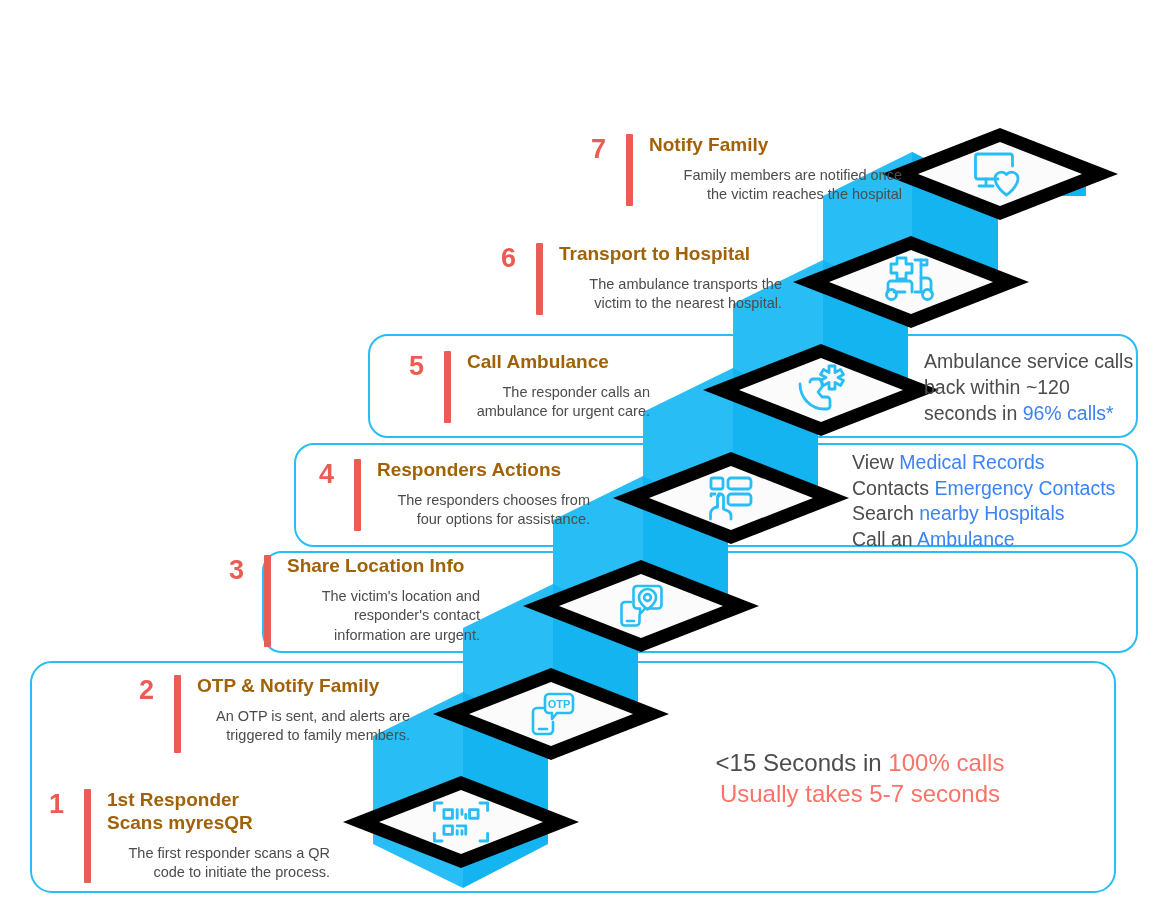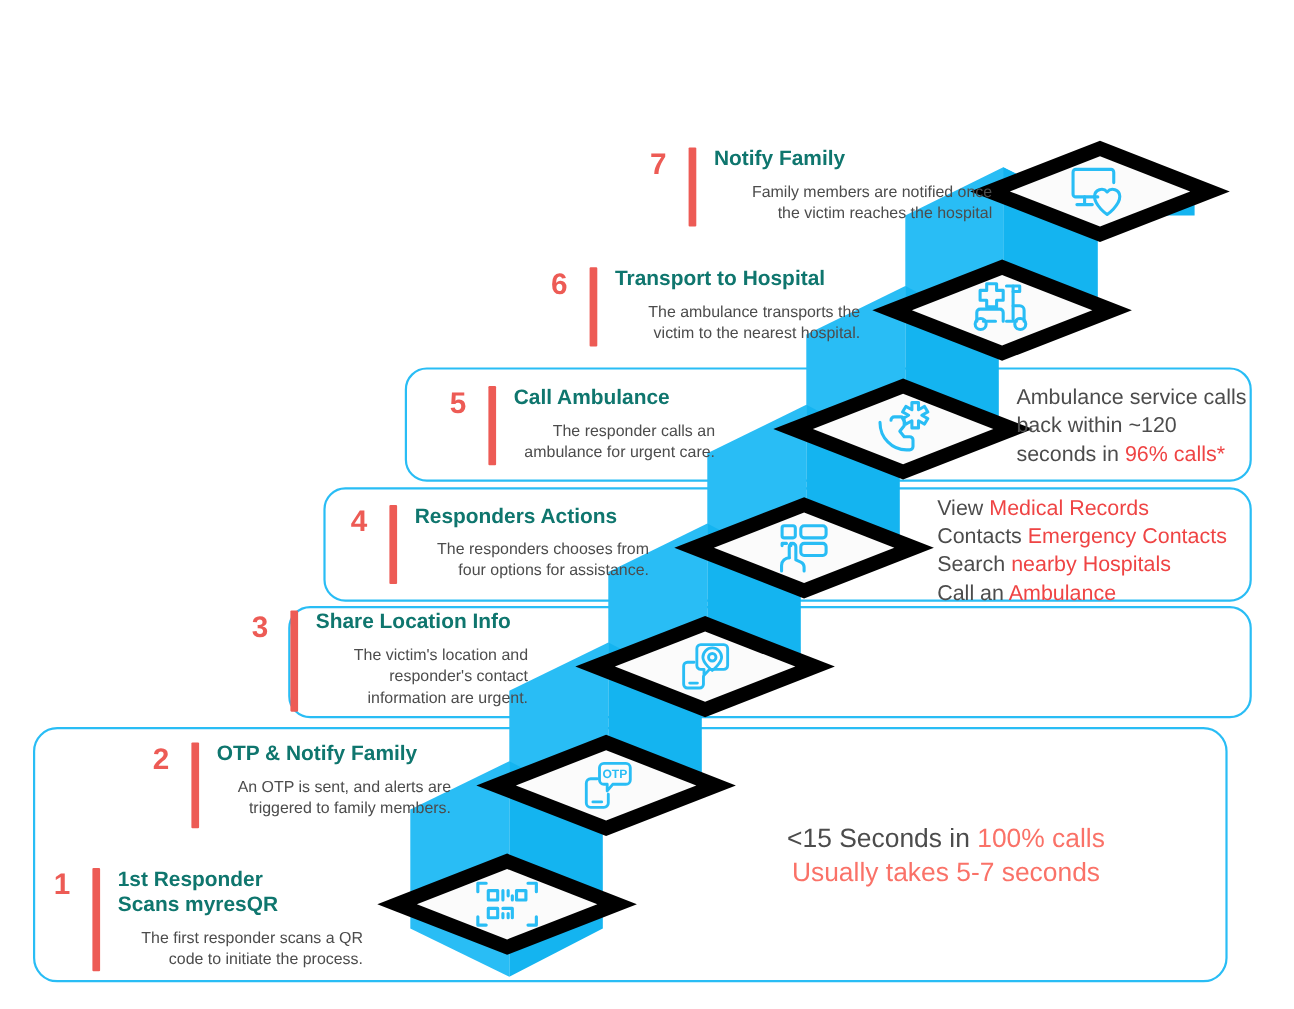--- a/index.html
+++ b/index.html
@@ -63,21 +63,21 @@
     width: 7px;
     background: #ED5B55;
     border-radius: 1px;
     flex: 0 0 auto;
     margin: 0 16px 0 20px;
   }
   .step-body { flex: 1 1 auto; }
   .step-title {
     font-size: 19px;
     font-weight: 700;
-    color: #0f766e;
+    color: #a16207;
     line-height: 1.2;
     margin: 0 0 9px 0;
     white-space: pre-line;
   }
   .step-desc {
     font-size: 14.5px;
     color: #4C4C4C;
     line-height: 1.35;
     margin: 0;
     white-space: pre-line;
@@ -100,21 +100,21 @@
   #step-1 { left: 30px;  top: 789px; width: 300px; }
   #step-1 .step-bar { height: 94px; }
 
   
   .note {
     position: absolute;
     font-size: 19.5px;
     color: #4C4C4C;
     line-height: 1.34;
   }
-  .note .hl { color: #ef4444; }
+  .note .hl { color: #3b82f6; }
   #note-ambulance { left: 924px; top: 348px; width: 210px; }
   #note-options   { left: 852px; top: 450px; width: 280px; line-height: 1.32; }
   #note-options .row { white-space: nowrap; }
   #note-timing {
     left: 640px; top: 748px; width: 440px;
     text-align: center;
     font-size: 24px;
     line-height: 1.28;
   }
   #note-timing .l2 { color: #FA7268; }

